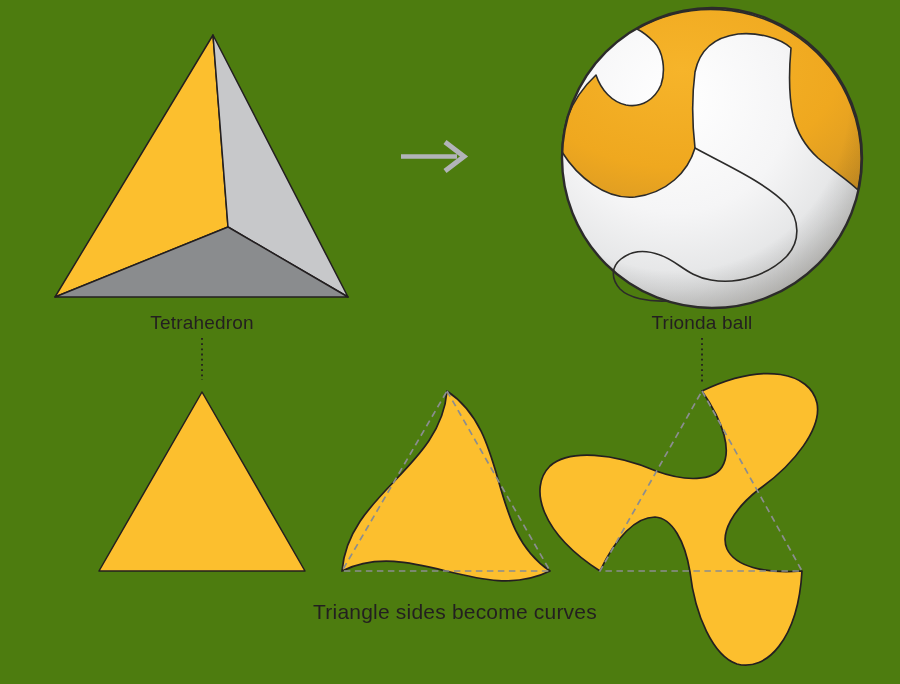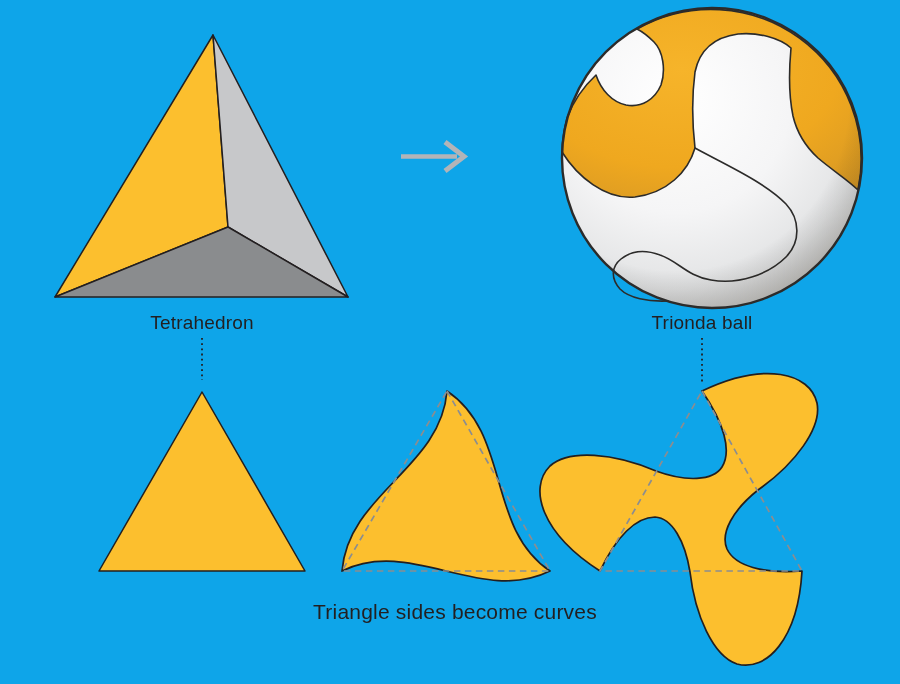--- a/index.html
+++ b/index.html
@@ -5,21 +5,21 @@
   html, body {
     margin: 0;
     padding: 0;
     background: #ffffff;
     font-family: "Liberation Sans", sans-serif;
   }
   .canvas-wrap {
     position: relative;
     width: 900px;
     height: 684px;
-    background: #0ea5e9;
+    background: #4d7c0f;
     overflow: hidden;
   }
   svg { display: block; }
   text.fig-label {
     fill: #231F20;
     font-family: "Liberation Sans", sans-serif;
     font-size: 19px;
     font-weight: 500;
     letter-spacing: 0.2px;
   }

